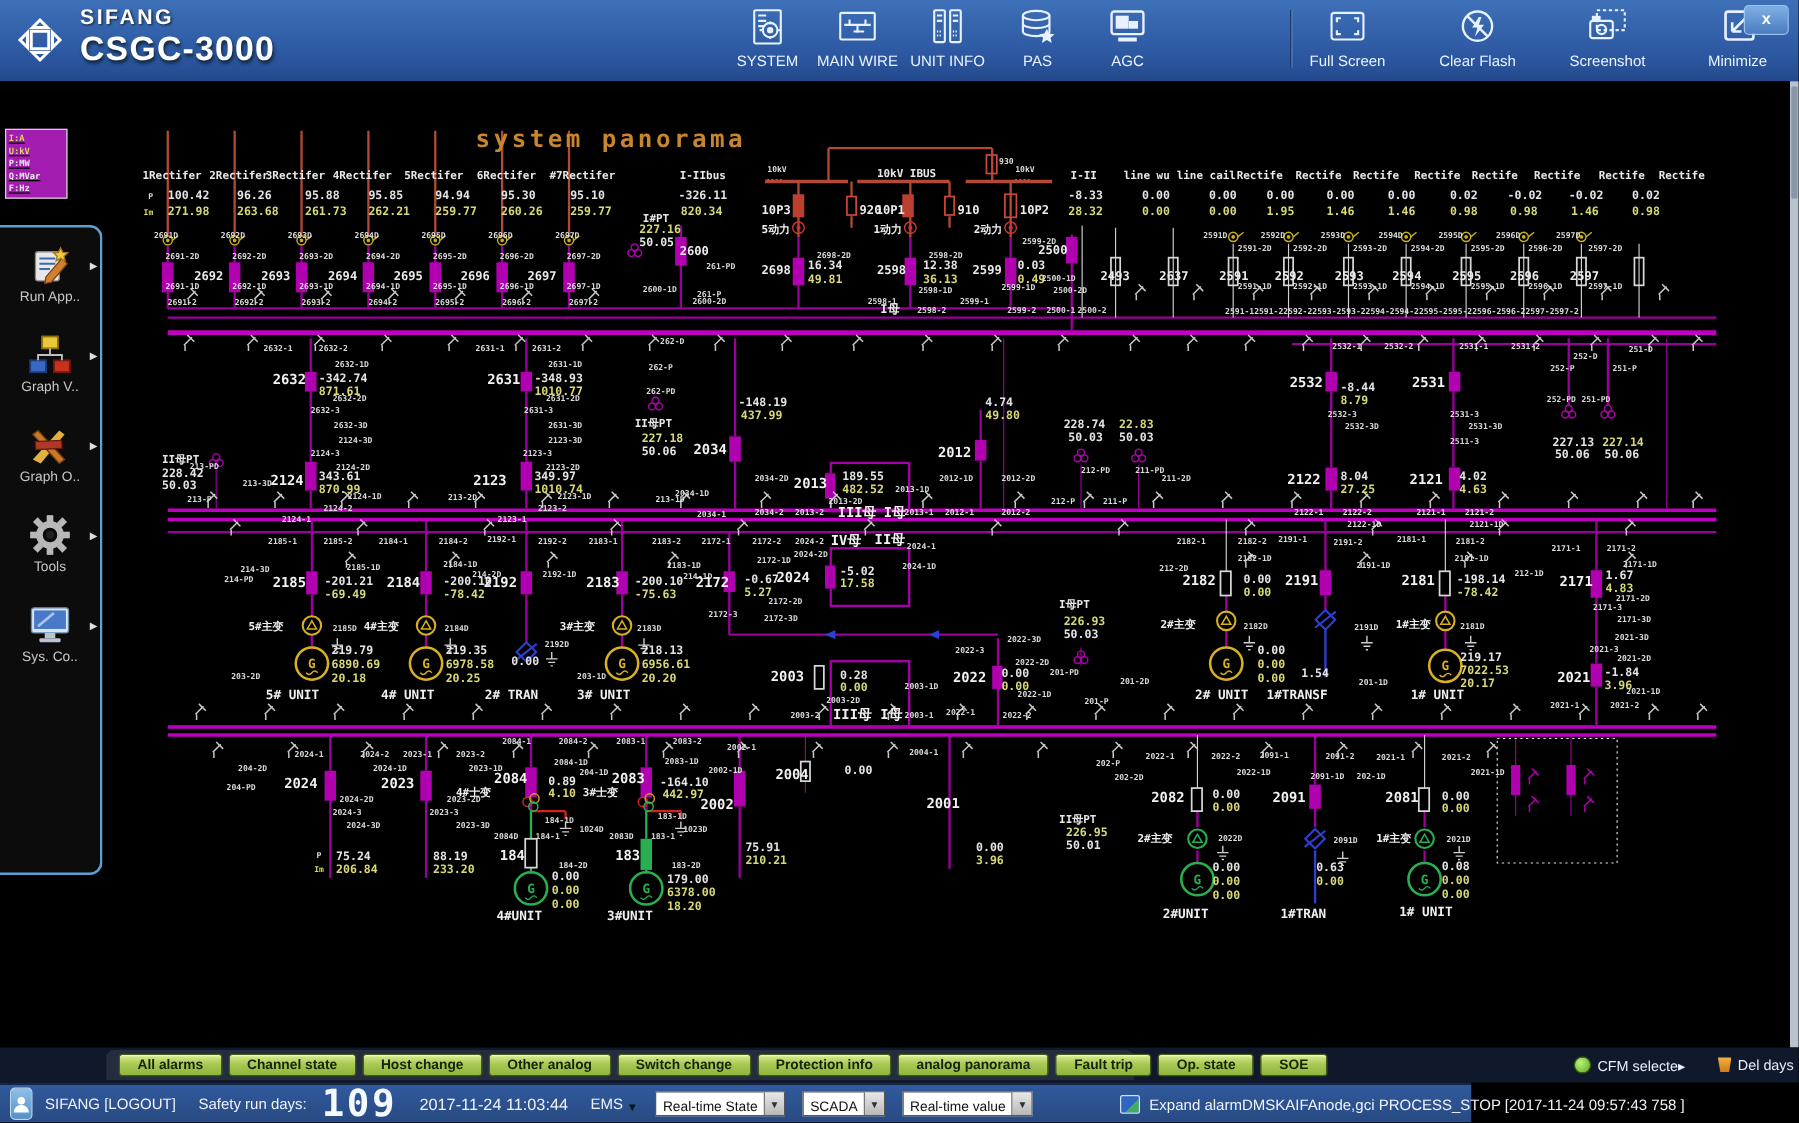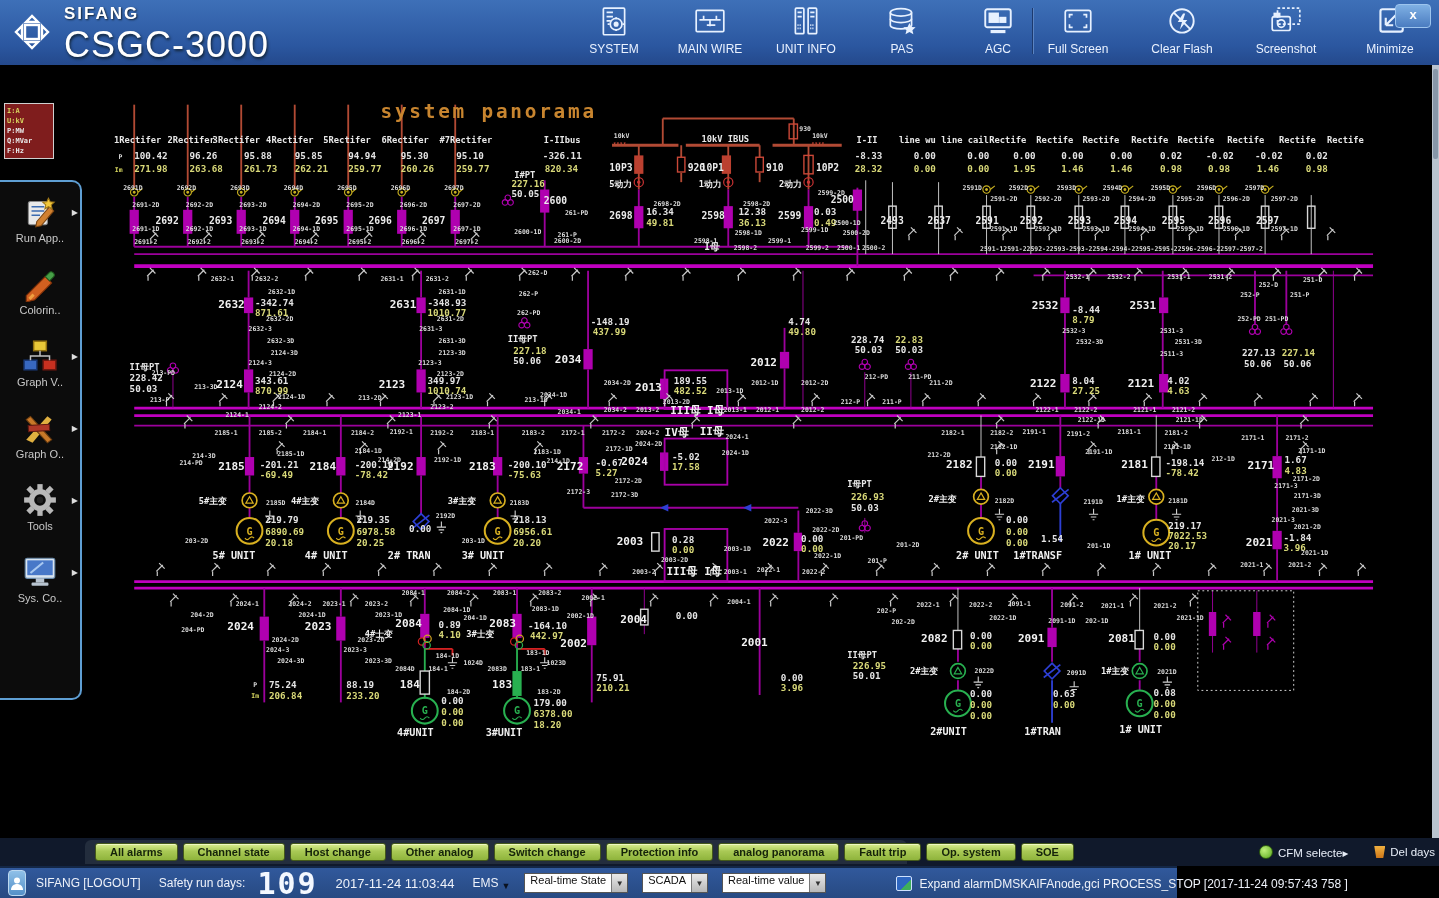--- a/index.html
+++ b/index.html
@@ -4,22 +4,22 @@
 <style>
   html,body{margin:0;padding:0;background:#000;}
   body{width:1439px;height:898px;position:relative;overflow:hidden;font-family:"Liberation Sans",sans-serif;}
   
   #header{position:absolute;left:0;top:0;width:1439px;height:65px;
     background:linear-gradient(#3e70b8,#2b57a0 70%,#24498c);}
   #logo{position:absolute;left:10px;top:4px;display:flex;align-items:flex-start;}
   #logo svg{margin-top:6px;}
   #brand{margin-left:10px;color:#fff;}
   #brand .nm{font-size:17px;font-weight:bold;letter-spacing:2px;text-shadow:1px 1px 2px #123;}
-  #brand .pd{font-size:36px;font-weight:normal;letter-spacing:1px;text-shadow:1px 2px 3px #123;}
-  #nav{position:absolute;left:578px;top:2px;display:flex;gap:24px;}
+  #brand .pd{font-size:27px;font-weight:bold;letter-spacing:1px;text-shadow:1px 2px 3px #123;}
+  #nav{position:absolute;left:578px;top:2px;display:flex;}
   .navitem{width:72px;display:flex;flex-direction:column;align-items:center;color:#eaf2ff;font-size:12px;cursor:pointer;}
   .navitem .ic{height:40px;display:flex;align-items:center;}
   #navdiv{position:absolute;left:1032px;top:8px;width:1px;height:46px;background:#1d3a6e;box-shadow:1px 0 0 #5b84c2;}
   #winctl{position:absolute;left:1042px;top:2px;display:flex;gap:32px;}
   #closebtn{position:absolute;right:8px;top:4px;width:34px;height:22px;background:linear-gradient(#7fb0e4,#4a7cc0);
     border:1px solid #9cc4ee;border-radius:4px;color:#fff;font-weight:bold;font-size:13px;text-align:center;line-height:20px;cursor:pointer;}
   
   #canvas{position:absolute;left:0;top:65px;width:1439px;height:773px;background:#000;}
   #schematic{position:absolute;left:0;top:0;}
   #schematic text{font-family:"DejaVu Sans Mono",monospace;font-weight:bold;}
@@ -37,22 +37,22 @@
   .ln-m{stroke:#9c009c;}.ln-M{stroke:#c000c0;}.ln-r{stroke:#b24a34;}.ln-R{stroke:#d42222;}
   .ln-w{stroke:#d0d0d0;}.ln-b{stroke:#2d3fd4;}.ln-g{stroke:#28b050;}
   .rc-mf{fill:#b000b0;stroke:none;}
   .rc-wo{fill:none;stroke:#d8d8d8;stroke-width:1.5;}
   .rc-gf{fill:#28b050;stroke:none;}
   .rc-ro{fill:none;stroke:#cc4838;stroke-width:1.5;}
   .rc-rf{fill:#bb4030;stroke:none;}
   .rc-box{fill:none;stroke:#a800a8;stroke-width:2;}
   .dotbox{fill:none;stroke:#e0e0e0;stroke-width:1;stroke-dasharray:2 3;}
   
-  #legend{position:absolute;left:4px;top:38px;width:44px;background:#7f1d1d;border:1px solid #d0d0d0;
-    font-family:"DejaVu Sans Mono",monospace;font-size:7px;font-weight:bold;line-height:10px;padding:2px 2px;}
+  #legend{position:absolute;left:4px;top:38px;width:44px;background:#a21caf;border:1px solid #d0d0d0;
+    font-family:"DejaVu Sans Mono",monospace;font-size:7px;font-weight:bold;line-height:10px;padding:2px 2px;text-decoration:underline;}
   .lg-y{color:#d8d860;} .lg-w{color:#e8e8e8;}
   
   #sidebar{position:absolute;left:0;top:115px;width:80px;height:516px;background:#0c0c0c;
     border:2px solid #5f9fd4;border-left:none;border-radius:0 10px 10px 0;z-index:5;}
   .sbitem{height:72px;display:flex;flex-direction:column;align-items:center;justify-content:center;color:#c8c8c8;
     font-size:11px;cursor:pointer;position:relative;}
   .sbitem .ic{height:40px;display:flex;align-items:center;}
   .sbarrow{position:absolute;right:2px;top:26px;color:#ddd;font-size:8px;}
   
   #vscroll{position:absolute;right:0;top:0;width:7px;height:773px;background:#b9c3ce;}
@@ -70,21 +70,21 @@
     clip-path:polygon(0 0,100% 0,82% 100%,18% 100%);margin-right:5px;vertical-align:-2px;}
   #tabright .itm{cursor:pointer;}
   
   #statusbar{position:absolute;left:0;top:866px;width:1177px;height:32px;
     background:linear-gradient(#31599c,#274a82);border-top:2px solid #142746;box-sizing:border-box;
     color:#eef2fa;font-size:12px;display:flex;align-items:center;}
   #statusbar .sp{margin-left:18px;white-space:nowrap;}
   #avatar{margin-left:8px;width:24px;height:24px;border-radius:4px;background:linear-gradient(#8fc0e8,#5590c8);
     border:1px solid #bcd8f0;display:flex;align-items:center;justify-content:center;}
   #days{font-family:"DejaVu Sans Mono",monospace;font-size:30px;font-weight:bold;letter-spacing:2px;color:#f4f8ff;margin-left:12px;}
-  .drop{margin-left:14px;background:#fff;color:#111;font-size:11px;height:18px;display:flex;align-items:flex-start;border:1px solid #555;cursor:pointer;}
+  .drop{margin-left:14px;background:#fff;color:#111;font-size:11px;height:18px;display:flex;align-items:flex-end;border:1px solid #555;cursor:pointer;}
   .drop .tx{padding:0 5px;white-space:nowrap;}
   .drop .btn{width:15px;height:100%;background:linear-gradient(#e8e8e8,#b8b8b8);border-left:1px solid #777;
     display:flex;align-items:center;justify-content:center;color:#333;font-size:8px;}
   #emsarrow{font-size:9px;margin-left:3px;vertical-align:-2px;color:#0a1220;}
   #alarmmsg{margin-left:70px;display:flex;align-items:flex-end;white-space:nowrap;}
   #alarmicon{width:14px;height:13px;background:linear-gradient(135deg,#2e66c0 60%,#3fae5a 60%);border:1px solid #cfe2ff;border-radius:2px;margin-right:7px;}
 </style>
 </head>
 <body>
 
@@ -1335,29 +1335,20 @@
   <div class="sbitem">
     <span class="ic">
           <svg width="36" height="36" viewBox="0 0 34 34">
             <use href="#run-app-icon"></use>
           </svg>
         </span>
     <span class="lb">Run App..</span>
     <span class="sbarrow" style="">▶</span>
   </div>
 
-  <div class="sbitem">
-    <span class="ic">
-          <svg width="36" height="36" viewBox="0 0 34 34">
-            <use href="#coloring-icon"></use>
-          </svg>
-        </span>
-    <span class="lb">Colorin..</span>
-
-  </div>
 
   <div class="sbitem">
     <span class="ic">
           <svg width="36" height="36" viewBox="0 0 34 34">
             <use href="#graph-view-icon"></use>
           </svg>
         </span>
     <span class="lb">Graph V..</span>
     <span class="sbarrow" style="">▶</span>
   </div>
@@ -1401,21 +1392,21 @@
 <div id="tabbar">
   <div id="tabwrap">
       <div class="gtab">All alarms</div>
       <div class="gtab">Channel state</div>
       <div class="gtab">Host change</div>
       <div class="gtab">Other analog</div>
       <div class="gtab">Switch change</div>
       <div class="gtab">Protection info</div>
       <div class="gtab">analog panorama</div>
       <div class="gtab">Fault trip</div>
-      <div class="gtab">Op. system</div>
+      <div class="gtab">Op. state</div>
       <div class="gtab">SOE</div>
     </div>
   <div id="tabright">
     <span class="itm">
       <span class="cfmled"></span><span>CFM selecte</span><span>▸</span>
     </span>
     <span class="itm">
       <span class="trash"></span><span>Del days</span>
     </span>
   </div>

